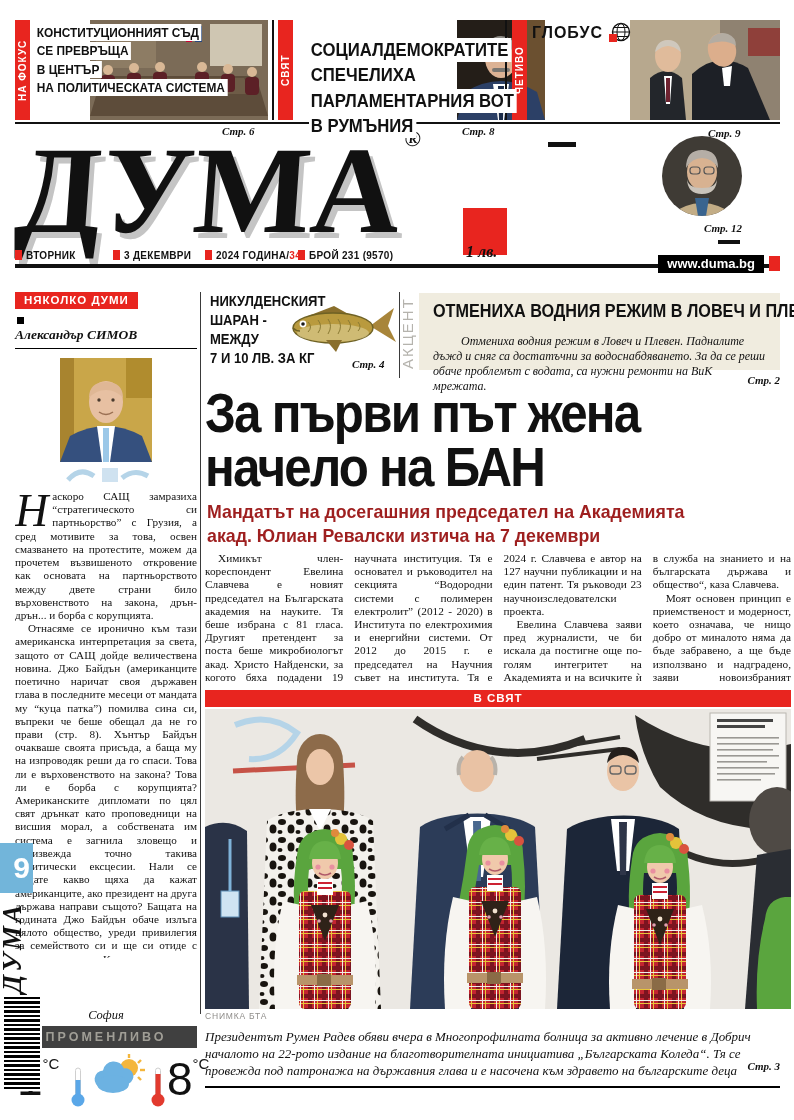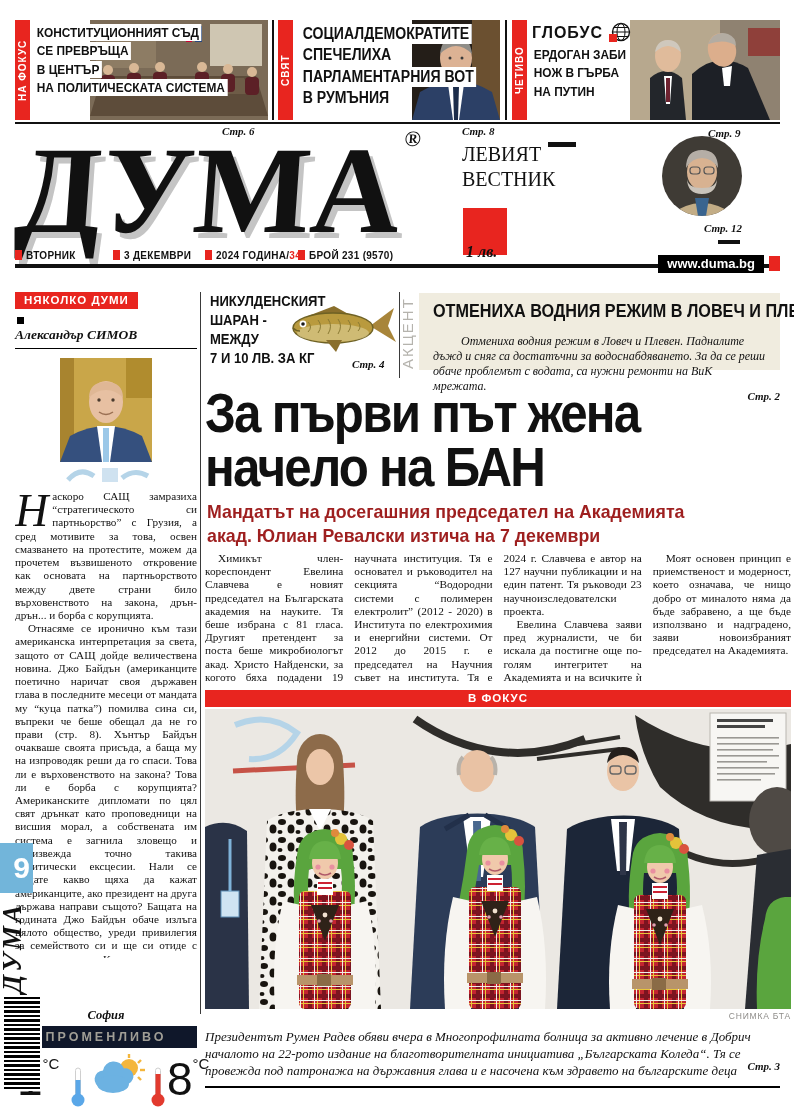--- a/index.html
+++ b/index.html
@@ -87,21 +87,21 @@
         <rect x="60" y="0" width="28" height="100" fill="#6b5030"></rect>
         <path d="M8,72 Q44,50 80,72 L88,100 L0,100 Z" fill="#2c4066"></path>
         <polygon points="36,64 52,64 47,100 41,100" fill="#fff"></polygon>
         <polygon points="41,66 47,66 46,100 42,100" fill="#1c2c4a"></polygon>
         <ellipse cx="44" cy="38" rx="16" ry="20" fill="#dcb294"></ellipse>
         <path d="M28,34 Q30,16 44,16 Q58,16 60,34 Q52,26 44,26 Q36,26 28,34 Z" fill="#8f8d88"></path>
         <rect x="35" y="48" width="18" height="4" rx="2" fill="#7a7671"></rect>
         <circle cx="38" cy="38" r="1.5" fill="#3a3a3a"></circle>
           <circle cx="50" cy="38" r="1.5" fill="#3a3a3a"></circle>
       </svg>
-      <div class="tlines cond" style="padding-left:8px;font-size:16px;">
+      <div class="tlines cond" style="padding-left:16px;font-size:19px;margin-top:14px;">
         <span class="chip">СОЦИАЛДЕМОКРАТИТЕ</span><br>
         <span class="chip">СПЕЧЕЛИХА</span><br>
         <span class="chip">ПАРЛАМЕНТАРНИЯ ВОТ</span><br>
         <span class="chip">В РУМЪНИЯ</span>
       </div>
     </div>
   </div>
 
   <div class="vline" style="left:505px;"></div>
 
@@ -126,41 +126,32 @@
         <span class="cond" style="font-size:16px;letter-spacing:1px;">ГЛОБУС</span>
         <svg width="26" height="22" viewBox="0 0 26 22" style="vertical-align:-6px;">
           <circle cx="14" cy="10" r="8.5" fill="none" stroke="#111" stroke-width="1.4"></circle>
           <ellipse cx="14" cy="10" rx="4" ry="8.5" fill="none" stroke="#111" stroke-width="1"></ellipse>
           <line x1="5.5" y1="10" x2="22.5" y2="10" stroke="#111" stroke-width="1"></line>
           <line x1="7" y1="5.5" x2="21" y2="5.5" stroke="#111" stroke-width="1"></line>
           <line x1="7" y1="14.5" x2="21" y2="14.5" stroke="#111" stroke-width="1"></line>
           <rect x="2" y="12" width="8" height="8" fill="#e8251f"></rect>
         </svg>
       </div>
-      <div class="tlines cond" style="padding-left:5px;padding-top:2px;font-size:13.5px;">
-        <span class="chip">ЕРДОГАН ЗАБИ</span><br>
-        <span class="chip">НОЖ В ГЪРБА</span><br>
-        <span class="chip">НА ПУТИН</span>
-      </div>
     </div>
   </div>
 
   <div class="hline" style="top:122px;height:1.5px;"></div>
   <span class="abs pg" style="left:222px;top:125px;">Стр. 6</span>
   <span class="abs pg" style="left:462px;top:125px;">Стр. 8</span>
   <span class="abs pg" style="left:708px;top:127px;">Стр. 9</span>
 
   <div class="abs" style="left:12px;top:128px;font-size:124px;line-height:1;font-weight:bold;
        font-family:'Liberation Serif',serif;transform:skewX(-4deg);transform-origin:0 100%;
        text-shadow:5px 6px 0 #c4c4c4;"><span>ДУМА</span><span style="font-size:22px;vertical-align:86px;letter-spacing:0;text-shadow:none;">®</span></div>
 
-  <div class="abs" style="left:462px;top:142px;font-size:20px;line-height:1.25;font-family:'Liberation Serif',serif;">
-    <div>ЛЕВИЯТ</div>
-      <div>ВЕСТНИК</div>
-  </div>
 
   <div class="abs" style="left:463px;top:208px;width:44px;height:47px;background:#e8251f;"></div>
 
   <div class="abs" style="left:548px;top:142px;width:28px;height:5px;background:#111;"></div>
 
   <svg class="abs" style="left:662px;top:136px;" width="80" height="80" viewBox="0 0 80 80">
     <defs>
         <clipPath id="circ">
           <circle cx="40" cy="40" r="40"></circle>
         </clipPath>
@@ -215,22 +206,22 @@
     </svg>
 
     <div class="bodytext" style="height:468px;overflow:hidden;margin-top:4px;">
       <div><span style="float:left;font-family:'Liberation Serif',serif;font-style:italic;font-size:46px;line-height:.78;padding:3px 4px 0 0;">Н</span><span>аскоро САЩ замразиха “стратегическото си партньорство” с Грузия, а сред мотивите за това, освен смазването на протестите, можем да прочетем възвишеното откровение как основата на партньорството между двете страни било върховенството на закона, дрън-дрън... и борба с корупцията.</span></div>
       <div class="indent">Отнасяме се иронично към тази американска интерпретация за света, защото от САЩ дойде величествена новина. Джо Байдън (американците поетично наричат своя държавен глава в последните месеци от мандата му “куца патка”) помилва сина си, въпреки че беше обещал да не го прави (стр. 8). Хънтър Байдън очакваше своята присъда, а баща му на изпроводяк реши да го спаси. Това ли е върховенството на закона? Това ли е борба с корупцията? Американските дипломати по цял свят дрънкат като проповедници на висшия морал, а собствената им система е загнила зловещо и произвежда точно такива политически ексцесии. Нали се сещате какво щяха да кажат американците, ако президент на друга държава направи същото? Бащата на годината Джо Байдън обаче излъга цялото общество, уреди привилегия за семейството си и ще си отиде с почести и слава. Както се пошегува някой - дядото май се оказа не чак толкова дементен, колкото даваше вид.</div>
 
     </div>
   </div>
 
   <div class="abs" style="left:15px;top:1008px;width:182px;">
-    <div class="serifi" style="text-align:center;font-weight:bold;font-size:12.5px;">София</div>
-    <div class="sans" style="margin-top:3px;background:#0f172a;height:22px;line-height:22px;text-align:center;font-weight:bold;font-size:12.5px;letter-spacing:3px;color:#a09e96;">ПРОМЕНЛИВО</div>
+    <div class="serifi" style="text-align:center;font-weight:normal;font-size:12.5px;">София</div>
+    <div class="sans" style="margin-top:3px;background:#404040;height:22px;line-height:22px;text-align:center;font-weight:bold;font-size:12.5px;letter-spacing:3px;color:#a09e96;">ПРОМЕНЛИВО</div>
     <div style="position:relative;height:66px;">
       <div class="abs sans" style="left:2px;top:8px;font-size:46px;font-weight:200;line-height:1;"><span>1</span><span style="font-size:15px;vertical-align:26px;">°C</span></div>
       <svg class="abs" style="left:56px;top:18px;" width="14" height="42" viewBox="0 0 14 42">
         <rect x="4.5" y="2" width="5" height="28" rx="2.5" fill="#fff" stroke="#cfcfcf"></rect>
         <rect x="4.5" y="14" width="5" height="16" fill="#5aa7e8"></rect>
         <circle cx="7" cy="34" r="6.5" fill="#5aa7e8"></circle>
       </svg>
       <svg class="abs" style="left:76px;top:6px;" width="56" height="40" viewBox="0 0 56 40">
         <circle cx="38" cy="14" r="9" fill="#f4b63c"></circle>
         <g stroke="#f4b63c" stroke-width="2.4">
@@ -277,21 +268,21 @@
       <path d="M15,32 q3,3 7,3" stroke="#6e6124" stroke-width="1.5" fill="none"></path>
     </svg>
     <span class="abs pg" style="left:142px;top:66px;">Стр. 4</span>
   </div>
 
   <div class="abs sans" style="left:399px;top:294px;height:78px;writing-mode:vertical-rl;transform:rotate(180deg);font-size:15px;letter-spacing:2px;color:#b5b3ad;text-align:center;">АКЦЕНТ</div>
   <div class="abs" style="left:419px;top:293px;width:361px;height:77px;background:#f0ecdf;padding:8px 14px 6px;box-sizing:border-box;">
     <div class="cond scX" style="font-size:18px;">ОТМЕНИХА ВОДНИЯ РЕЖИМ В ЛОВЕЧ И ПЛЕВЕН</div>
     <div class="serifi" style="font-size:12px;line-height:1.25;margin-top:12px;text-indent:28px;">Отмениха водния режим в Ловеч и Плевен. Падналите дъжд и сняг са достатъчни за водоснабдяването. За да се реши обаче проблемът с водата, са нужни ремонти на ВиК мрежата.</div>
   </div>
-  <span class="abs pg" style="right:14px;top:390px;">Стр. 2</span>
+  <span class="abs pg" style="right:14px;top:374px;">Стр. 2</span>
 
   <div class="abs cond" style="left:205px;top:386px;width:586px;">
     <div class="hl-line">За първи път жена</div>
     <div class="hl-line">начело на БАН</div>
   </div>
   <div class="abs cond" style="left:207px;top:500px;">
     <div class="sub-line">Мандатът на досегашния председател на Академията</div>
     <div class="sub-line">акад. Юлиан Ревалски изтича на 7 декември</div>
   </div>
 
@@ -301,26 +292,27 @@
 
     </div>
     <div>
       <div>научната институция. Тя е основател и ръководител на секцията “Водородни системи с полимерен електролит” (2012 - 2020) в Института по електрохимия и енергийни системи. От 2012 до 2015 г. е председател на Научния съвет на института. Тя е негов директор от 2015 до 2023 г. Председател е на Общото събрание на БАН от 2016 до юни</div>
     </div>
     <div>
       <div>2024 г. Славчева е автор на 127 научни публикации и на един патент. Тя ръководи 23 научноизследователски проекта.</div>
       <div class="indent">Евелина Славчева заяви пред журналисти, че би искала да постигне още по-голям интегритет на Академията и на всичките ѝ институти. „За да бъдем наистина една общност, един голям екип с неговото цяло многообразие</div>
     </div>
     <div>
+      <div>в служба на знанието и на българската държава и общество“, каза Славчева.</div>
       <div class="indent">Моят основен принцип е приемственост и модерност, което означава, че нищо добро от миналото няма да бъде забравено, а ще бъде използвано и надградено, заяви новоизбраният председател на Академията.</div>
 
     </div>
   </div>
 
-  <div class="abs sans" style="left:205px;top:690px;width:586px;height:17px;background:#e8251f;color:#fff;font-weight:bold;font-size:11.5px;letter-spacing:1px;text-align:center;line-height:17px;">В ФОКУС</div>
+  <div class="abs sans" style="left:205px;top:690px;width:586px;height:17px;background:#e8251f;color:#fff;font-weight:bold;font-size:11.5px;letter-spacing:1px;text-align:center;line-height:17px;">В СВЯТ</div>
 
   <svg class="abs" style="left:205px;top:709px;" width="586" height="300" viewBox="0 0 586 300">
     <defs>
       <pattern id="plaid" width="14" height="14" patternUnits="userSpaceOnUse">
         <rect width="14" height="14" fill="#c32430"></rect>
         <rect x="0" y="5" width="14" height="4" fill="#7c1420"></rect>
         <rect x="5" y="0" width="4" height="14" fill="#7c1420"></rect>
         <rect x="0" y="0" width="14" height="1" fill="#e9c53a"></rect>
         <rect x="0" y="0" width="1" height="14" fill="#e9c53a"></rect>
         <rect x="0" y="11" width="14" height="1" fill="#f1efe8"></rect>
@@ -449,19 +441,19 @@
       <circle cx="455" cy="210" r="2.4" fill="#f2e2d0"></circle>
         <circle cx="449" cy="216" r="1.8" fill="#e3a0b0"></circle>
         <circle cx="461" cy="216" r="1.8" fill="#e3a0b0"></circle>
       <rect x="427" y="270" width="56" height="10" fill="#b8946a"></rect>
         <rect x="447" y="269" width="14" height="12" fill="#8a6b46"></rect>
 
       <path d="M560,210 Q562,190 580,188 L586,188 L586,300 L552,300 Q550,250 560,210 Z" fill="#5aa53e"></path>
     </g>
   </svg>
 
-  <div class="abs sans" style="left:205px;top:1011px;width:586px;text-align:right;font-size:8.5px;letter-spacing:.8px;color:#8f8d8a;">СНИМКА БТА</div>
+  <div class="abs sans" style="left:205px;top:1011px;width:586px;font-size:8.5px;letter-spacing:.8px;color:#8f8d8a;">СНИМКА БТА</div>
 
   <div class="abs serifi" style="left:205px;top:1028px;width:552px;font-size:13px;line-height:1.32;">Президентът Румен Радев обяви вчера в Многопрофилната болница за активно лечение в Добрич началото на 22-рото издание на благотворителната инициатива „Българската Коледа“. Тя се провежда под патронажа на държавния глава и е насочена към здравето на българските деца</div>
   <span class="abs pg" style="right:14px;top:1060px;">Стр. 3</span>
   <div class="abs" style="left:205px;right:14px;top:1086px;height:2px;background:#000;"></div>
 
 </div>
 
 </body></html>

